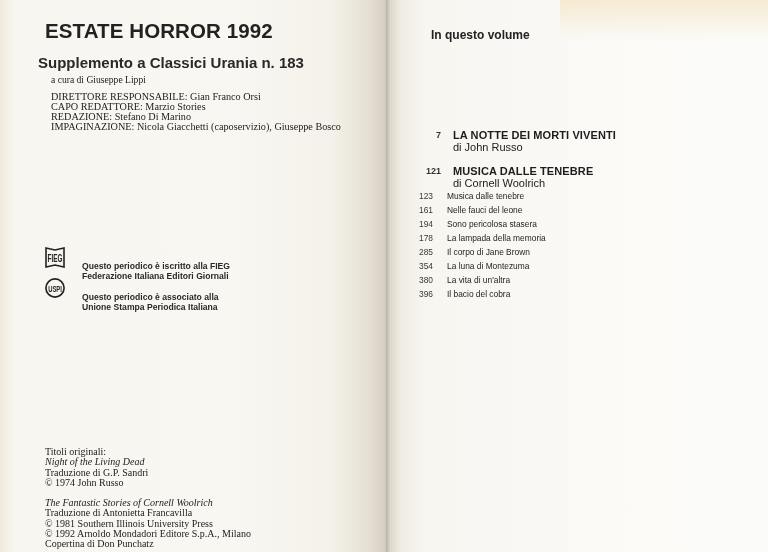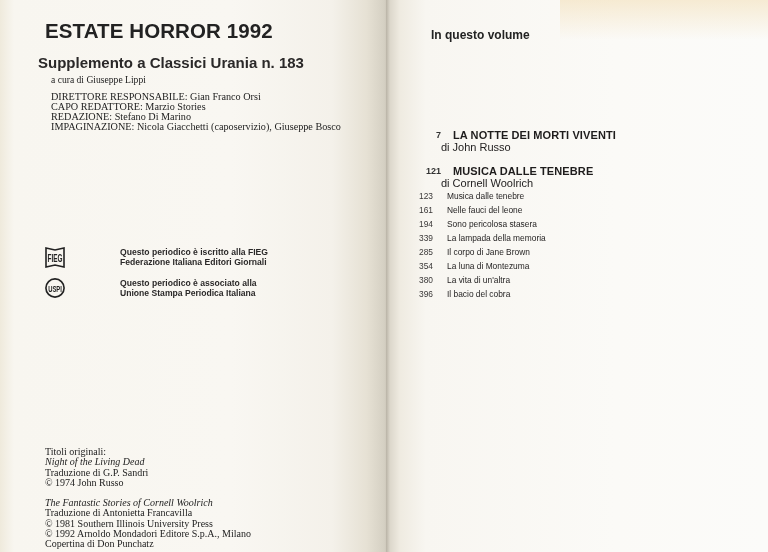--- a/index.html
+++ b/index.html
@@ -25,33 +25,33 @@
   .sans { font-family:"Liberation Sans", sans-serif; }
   .abs { position:absolute; white-space:nowrap; }
 
   .title { left:45px; top:19px; font-size:20.5px; font-weight:bold; letter-spacing:0.1px; color:#222; }
   .subtitle { left:38px; top:54px; font-size:15px; font-weight:bold; color:#2a2828; }
   .credits { left:51px; top:75px; font-size:10.2px; line-height:10.1px; color:#222; }
   .credits .first { font-size:9.6px; margin-bottom:7px; }
 
   .assoc { left:45px; font-size:8.6px; font-weight:bold; line-height:10px; color:#2b2929; }
   .assoc .logo { position:absolute; left:0; top:0; width:20px; height:24px; }
-  .assoc .text { position:absolute; left:37px; top:2px;margin-left:38px; }
+  .assoc .text { position:absolute; left:37px; top:16px; }
   .fieg { top:245px; }
   .uspi { top:276px; }
 
   .orig { left:45px; top:447px; font-size:10px; line-height:10.3px; color:#222; }
   .orig .gap { height:10px; }
   .orig i { font-style:italic; }
 
   .toc-head { left:431px; top:28px; font-size:12px; font-weight:bold; color:#222; }
   .toc-story { left:415px; width:260px; }
   .toc-story .num { position:absolute; width:26px; text-align:right; left:0; top:0; font-size:9px; font-weight:bold; color:#333; }
   .toc-story .ttl { position:absolute; left:38px; top:-1px; font-size:11px; font-weight:bold; color:#1e1c1c; letter-spacing:0.1px; }
-  .toc-story .auth { position:absolute; left:26px; top:11px; font-size:11px; color:#232121; }
+  .toc-story .auth { position:absolute; left:38px; top:11px; font-size:11px; color:#232121; }
   .story1 { top:130px; }
   .story2 { top:166px; }
   .toc-sub { left:419px; width:240px; font-size:8.4px; color:#262424; }
   .toc-sub .num { position:absolute; left:0; top:0; font-weight:normal; color:#3a3838; }
   .toc-sub .ttl { position:absolute; left:28px; top:0; }
 </style>
 </head>
 <body>
 
 <div class="page page-left"></div>
@@ -124,21 +124,21 @@
 </div>
 <div class="abs sans toc-sub" style="top:205px">
   <span class="num">161</span>
   <span class="ttl">Nelle fauci del leone</span>
 </div>
 <div class="abs sans toc-sub" style="top:219px">
   <span class="num">194</span>
   <span class="ttl">Sono pericolosa stasera</span>
 </div>
 <div class="abs sans toc-sub" style="top:233px">
-  <span class="num">339</span>
+  <span class="num">178</span>
   <span class="ttl">La lampada della memoria</span>
 </div>
 <div class="abs sans toc-sub" style="top:247px">
   <span class="num">285</span>
   <span class="ttl">Il corpo di Jane Brown</span>
 </div>
 <div class="abs sans toc-sub" style="top:261px">
   <span class="num">354</span>
   <span class="ttl">La luna di Montezuma</span>
 </div>

